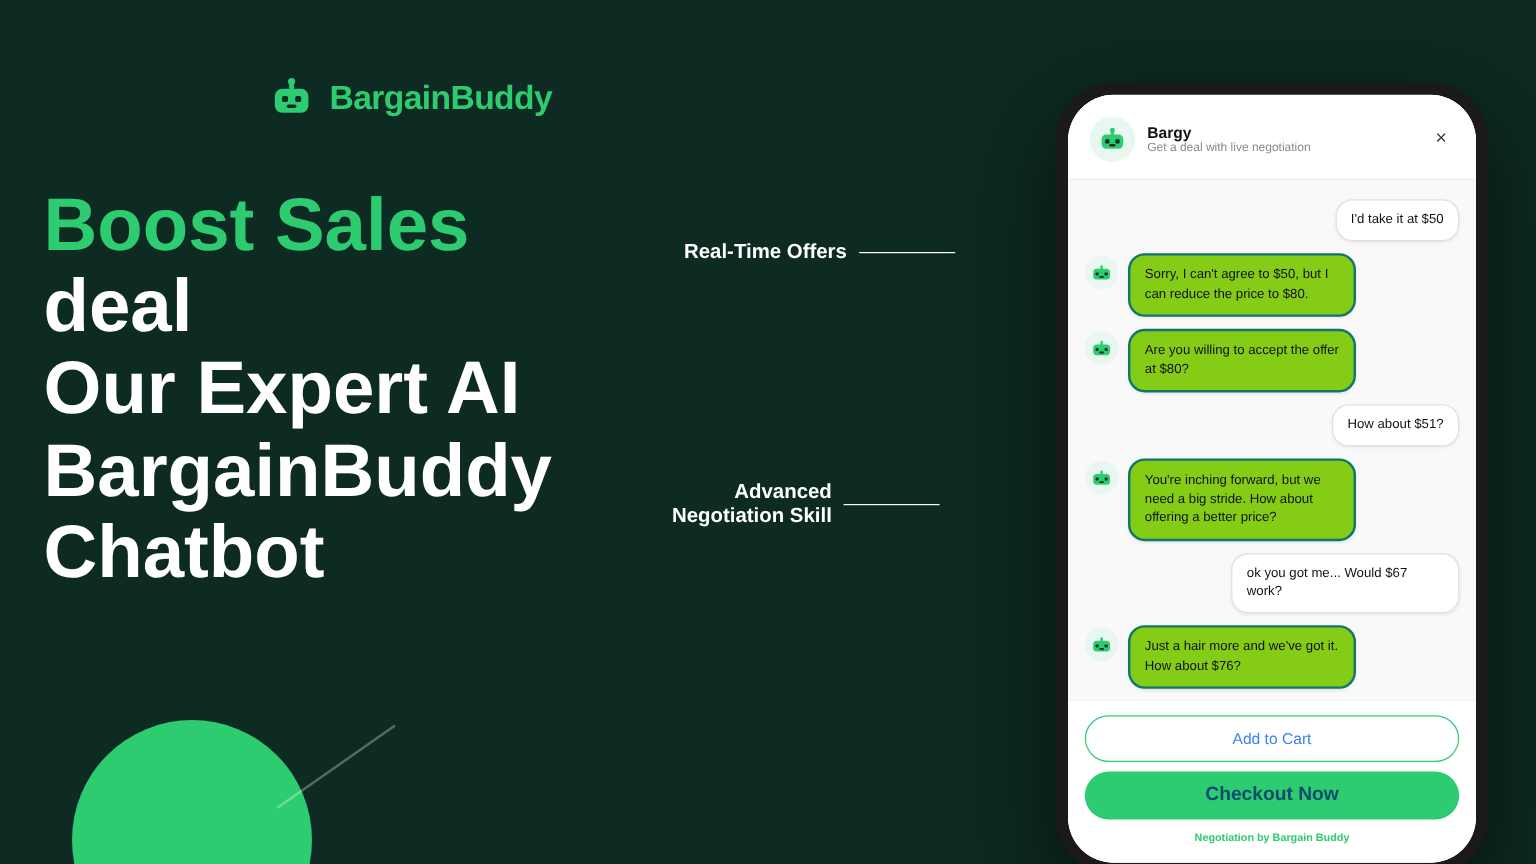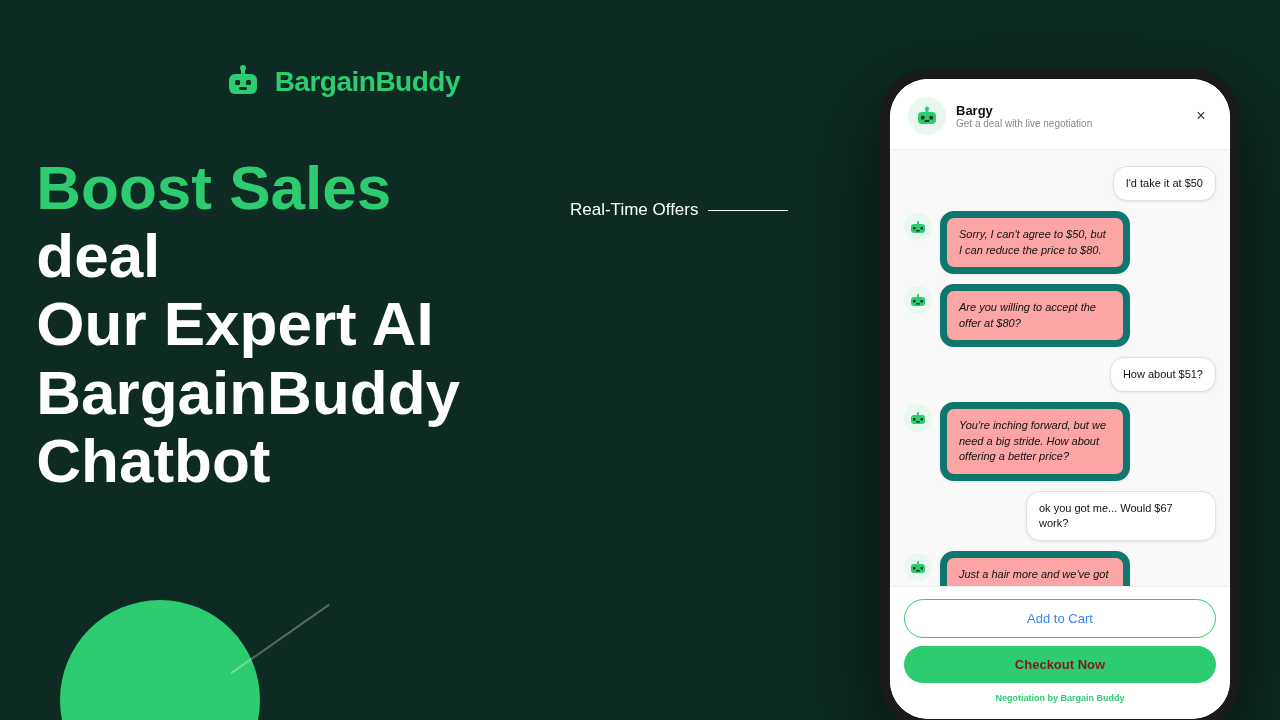--- a/index.html
+++ b/index.html
@@ -116,21 +116,21 @@
       display: flex;
       align-items: center;
       gap: 0;
       white-space: nowrap;
       text-align: center;
     }
 
     .label-text {
       color: #ffffff;
       font-size: 17px;
-      font-weight: 400;
+      font-weight: 700;
       text-align: right;
     }
 
     .label-line {
       width: 80px;
       height: 1px;
       background-color: #ffffff;
       margin-left: 10px;
     }
 
@@ -283,23 +283,22 @@
     }
 
     .msg-bubble.user-bubble {
       background: #ffffff;
       border: 1px solid #e0e0e0;
       border-radius: 14px;
       color: #111;
     }
 
     .msg-bubble.bot-bubble {
-      background: #fca5a5;
-      border: 7px solid #0f766e;
-      font-style: italic;
+      background: #84cc16;
+      border: 2px solid #0f766e;
     }
 
     .chat-footer {
       padding: 12px 14px 16px 14px;
       background: #ffffff;
       border-top: 1px solid #eeeeee;
       display: flex;
       flex-direction: column;
       gap: 8px;
       flex-shrink: 0;
@@ -317,22 +316,22 @@
       cursor: pointer;
       text-align: center;
     }
 
     .btn-checkout {
       width: 100%;
       padding: 11px;
       border: none;
       border-radius: 30px;
       background: #2ecc71;
-      color: #7f1d1d;
-      font-size: 13px;
+      color: #0c4a6e;
+      font-size: 16px;
       font-weight: 600;
       cursor: pointer;
       text-align: center;
     }
 
     .negotiation-footer {
       text-align: center;
       font-size: 9px;
       color: #888888;
       margin-top: 2px;
@@ -383,20 +382,25 @@
   <div class="diagonal-line"></div>
 </div>
 
 <div class="right-section">
 
   <div class="label-realtime">
     <span class="label-text">Real-Time Offers</span>
     <div class="label-line"></div>
   </div>
 
+  <div class="label-advanced" style="top: 400px; left: 40px; text-align:right;">
+    <span class="label-text" style="white-space:pre-line; text-align:right;">Advanced
+Negotiation Skill</span>
+    <div class="label-line-adv"></div>
+  </div>
 
   <div class="phone-wrapper">
     <div class="phone-outer">
       <div class="phone-inner">
         <div class="chat-container">
 
           <div class="chat-header">
             <div class="chat-header-left">
               <div class="bargy-avatar">
                 <svg class="robot-icon" viewBox="0 0 22 22" fill="none">

